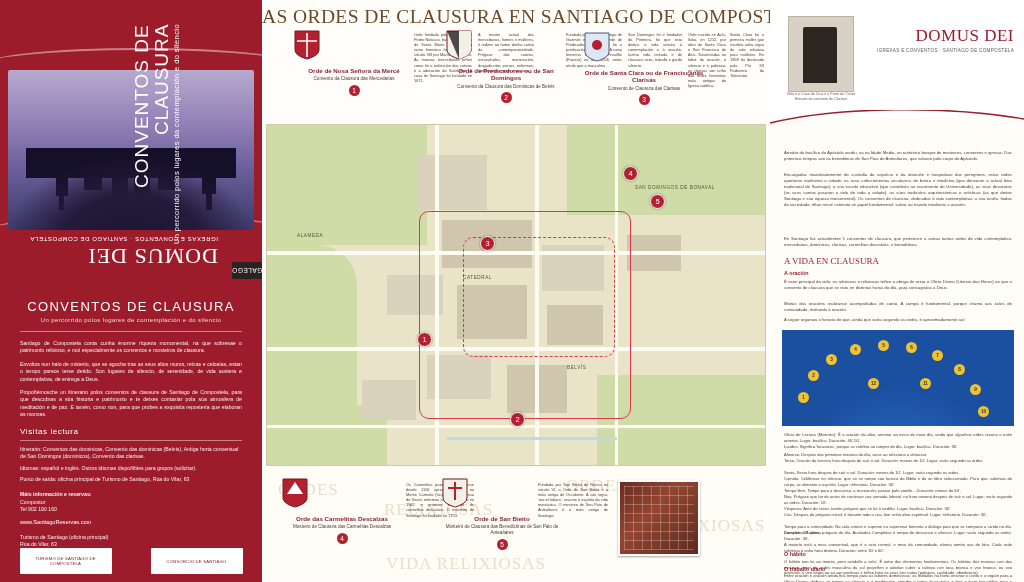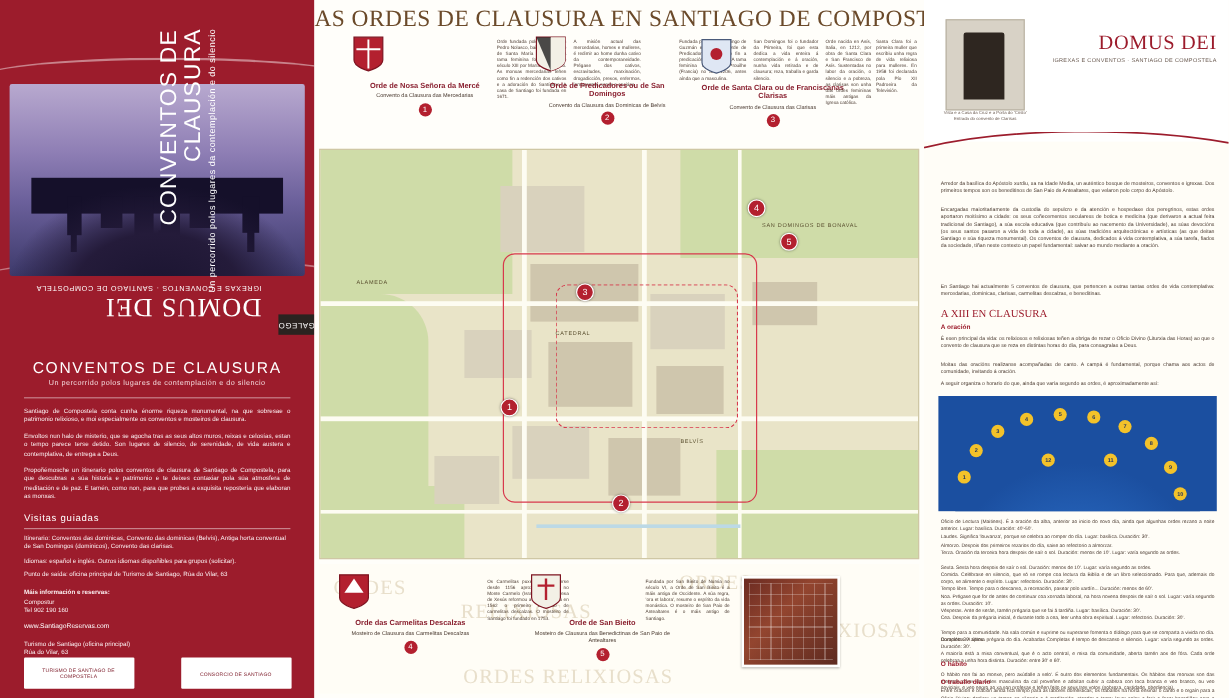--- a/index.html
+++ b/index.html
@@ -141,21 +141,21 @@
     <div class="galego-tab">GALEGO</div>
   </div>
 
   <div class="left-lower">
     <div class="ll-title">CONVENTOS DE CLAUSURA</div>
     <div class="ll-sub">Un percorrido polos lugares de contemplación e do silencio</div>
     <div class="ll-rule"></div>
     <p class="ll-p">Santiago de Compostela conta cunha énorme riqueza monumental, na que sobresae o patrimonio relixioso, e moi especialmente os conventos e mosteiros de clausura.</p>
     <p class="ll-p">Envoltos nun halo de misterio, que se agocha tras as seus altos muros, reixas e celosías, estan o tempo parece terse detido. Son lugares de silencio, de serenidade, de vida austera e contemplativa, de entrega a Deus.</p>
     <p class="ll-p">Propoñémosche un itinerario polos conventos de clausura de Santiago de Compostela, para que descubras a súa historia e patrimonio e te deixes contaxiar pola súa atmosfera de meditación e de paz. E tamén, como non, para que probes a exquisita repostería que elaboran as monxas.</p>
-    <div class="ll-h">Visitas guiadas</div>
+    <div class="ll-h">Visitas lectura</div>
     <div class="ll-rule" style="margin:4px 0 5px;"></div>
     <p class="ll-line">Itinerario: Conventos das dominicas, Convento das dominicas (Belvís), Antiga horta conventual de San Domingos (dominicos), Convento das clarisas.</p>
     <p class="ll-line" style="margin-top:4px;">Idiomas: español e inglés. Outros idiomas dispoñibles para grupos (solicitar).</p>
     <p class="ll-line" style="margin-top:4px;">Punto de saída: oficina principal de Turismo de Santiago, Rúa do Vilar, 63</p>
     <div class="ll-line" style="margin-top:7px;font-weight:700;">Máis información e reservas:</div>
     <p class="ll-line">Compostur</p>
     <p class="ll-line">Tel 902 190 160</p>
     <p class="ll-web">www.SantiagoReservas.com</p>
     <p class="ll-line" style="margin-top:8px;">Turismo de Santiago (oficina principal)</p>
     <p class="ll-line">Rúa do Vilar, 63</p>
@@ -248,21 +248,21 @@
       <div class="mpin" style="left:213px;top:111px;">3</div>
       <div class="mpin" style="left:356px;top:41px;">4</div>
       <div class="mpin" style="left:383px;top:69px;">5</div>
     </div>
 
     <div class="cards-bot">
       <div class="wm" style="left:12px;top:10px;">ORDES</div>
       <div class="wm" style="left:118px;top:30px;">RELIXIOSAS</div>
       <div class="wm" style="left:300px;top:6px;">ORDES</div>
       <div class="wm" style="left:390px;top:46px;">RELIXIOSAS</div>
-      <div class="wm" style="left:120px;top:84px;">ORDES RELIXIOSAS</div>
+      <div class="wm" style="left:120px;top:84px;">VIDA RELIXIOSAS</div>
 
       <div class="ocard" style="position:absolute;left:16px;top:8px;">
         <svg class="crest" viewBox="0 0 26 30">
           <path d="M1 1h24v19c0 6-12 9-12 9S1 26 1 20z" fill="#b3202f" stroke="#7d1421"></path>
           <path d="M13 4l8 12H5z" fill="#fff"></path>
         </svg>
         <div class="oname">Orde das Carmelitas Descalzas</div>
         <div class="osub">Mosteiro de Clausura das Carmelitas Descalzas</div>
         <div class="num-badge">4</div>
       </div>
@@ -296,21 +296,21 @@
         <div class="d2">IGREXAS E CONVENTOS · SANTIAGO DE COMPOSTELA</div>
       </div>
       <svg class="r-curve" viewBox="0 0 254 14">
         <path d="M0 13 C70 -4 180 -4 254 9" stroke="#9c1c2c" fill="none" stroke-width="1.4"></path>
       </svg>
     </div>
 
     <div class="r-p" style="top:150px;">Arredor da basílica do Apóstolo xurdiu, xa na Idade Media, un auténtico bosque de mosteiros, conventos e igrexas. Dos primeiros tempos son os beneditinos de San Paio de Antealtares, que velaron polo corpo do Apóstolo.</div>
     <div class="r-p" style="top:172px;">Encargadas maioritariamente da custodia do sepulcro e da atención e hospedaxe dos peregrinos, estas ordes aportaron moitísimo a cidade: os seus coñecementos secularess de botica e medicina (que derivaron a actual feira tradicional de Santiago), a súa escola educativa (que contribuíu ao nacemento da Universidade), as súas devocións (os seus santos pasaron a vida de toda a cidade), as súas tradicións arquitectónicas e artísticas (as que deitan Santiago e súa riqueza monumental). Os conventos de clausura, dedicados á vida contemplativa, a súa tarefa, fiados da sociedade, tiñan neste contexto un papel fundamental: salvar ao mundo mediante a oración.</div>
     <div class="r-p" style="top:236px;">En Santiago hai actualmente 5 conventos de clausura, que pertencen a outras tantas ordes de vida contemplativa: mercedarias, dominicas, clarisas, carmelitas descalzas, e beneditinas.</div>
-    <div class="r-h2" style="top:256px;">A XIII EN CLAUSURA</div>
+    <div class="r-h2" style="top:256px;">A VIDA EN CLAUSURA</div>
     <div class="r-h3" style="top:270px;">A oración</div>
     <div class="r-p" style="top:279px;">É esen principal da vida: os relixiosos e relixiosas teñen a obriga de rezar o Oficio Divino (Liturxia das Horas) ao que o convento de clausura que se reza en distintas horas do día, para consagralas a Deus.</div>
     <div class="r-p" style="top:301px;">Moitas das oracións realizanse acompañadas de canto. A campá é fundamental, porque chama aos actos de comunidade, invitando á oración.</div>
     <div class="r-p" style="top:317px;">A seguir organiza o horario do que, ainda que varía segundo as ordes, é aproximadamente así:</div>
 
     <div class="clock" style="top:330px;height:96px;">
       <div class="arc"></div>
       <div class="hour" style="left:16px;top:62px;">1</div>
       <div class="hour" style="left:26px;top:40px;">2</div>
       <div class="hour" style="left:44px;top:24px;">3</div>

